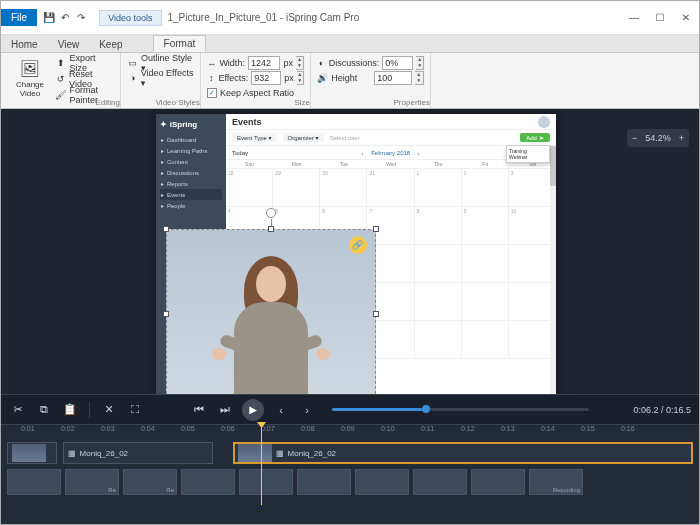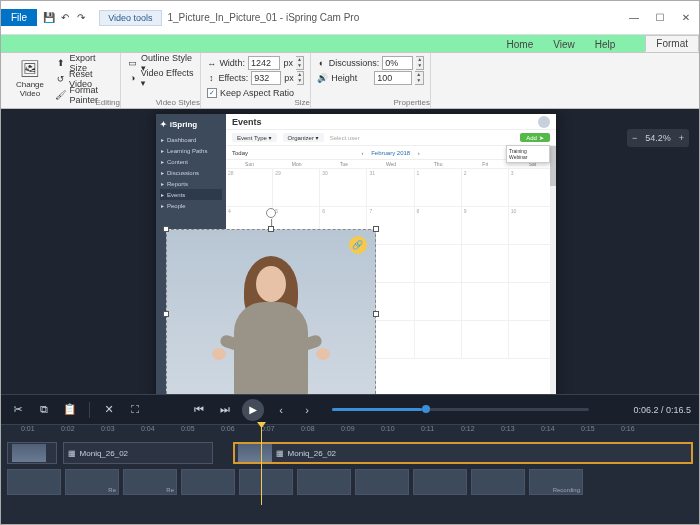--- a/index.html
+++ b/index.html
@@ -10,21 +10,21 @@
 .titlebar { height: 34px; background: #fff; display: flex; align-items: center; font-size: 10px; color: #444; border-bottom: 1px solid #ddd; }
 .titlebar .file-tab { background: #0173c7; color: #fff; padding: 3px 10px; font-size: 10px; }
 .titlebar .qat { display: flex; gap: 4px; padding: 0 6px; align-items: center; }
 .titlebar .qat span { width: 12px; height: 12px; display: inline-flex; align-items: center; justify-content: center; font-size: 10px; }
 .titlebar .tool-tab { background: #e6eef7; padding: 2px 8px; border: 1px solid #c7d6e6; font-size: 9px; color: #2a5a8a; margin-left: 6px; }
 .titlebar .doctitle { margin-left: 6px; font-size: 10px; color: #555; }
 .titlebar .winbtns { margin-left: auto; display: flex; }
 .titlebar .winbtns span { width: 26px; height: 20px; display: inline-flex; align-items: center; justify-content: center; font-size: 10px; color: #555; }
 
 
-.rtabs { height: 18px; background: #86efac; display: flex; align-items: flex-end; font-size: 10px; border-bottom: 1px solid #c7c7c7; justify-content: flex-end; }
+.rtabs { height: 18px; background: #e5e5e5; display: flex; align-items: flex-end; font-size: 10px; border-bottom: 1px solid #c7c7c7; }
 .rtabs span { padding: 2px 10px; color: #444; }
 .rtabs .sel { border: 1px solid #c7c7c7; border-bottom: 1px solid #f4f4f4; background: #f4f4f4; }
 
 
 .ribbon { height: 56px; background: #f4f4f4; border-bottom: 1px solid #bfbfbf; display: flex; font-size: 9px; color: #333; }
 .rgroup { border-right: 1px solid #d7d7d7; padding: 2px 6px 0 6px; display: flex; flex-direction: column; position: relative; }
 .rgroup .glabel { position: absolute; bottom: 1px; left: 0; right: 0; text-align: right; font-size: 8px; color: #777; }
 .rrow { display: flex; align-items: center; gap: 3px; height: 15px; }
 .ricon { width: 12px; height: 12px; display: inline-flex; align-items: center; justify-content: center; font-size: 9px; }
 .rbig { display: flex; flex-direction: column; align-items: center; gap: 1px; padding: 2px 3px; }
@@ -117,21 +117,21 @@
     <div class="winbtns">
       <span>—</span>
       <span>☐</span>
       <span>✕</span>
     </div>
   </div>
 
   <div class="rtabs">
     <span>Home</span>
     <span>View</span>
-    <span>Help</span>
+    <span>Keep</span>
     <span style="width:12px"></span>
     <span class="sel">Format</span>
   </div>
 
   <div class="ribbon">
     <div class="rgroup" style="width:120px">
       <div style="display:flex;gap:2px">
         <div class="rbig">
           <span class="ricon">🖼</span>
           <span style="font-size:8px;text-align:center;line-height:9px">Change Video</span>

